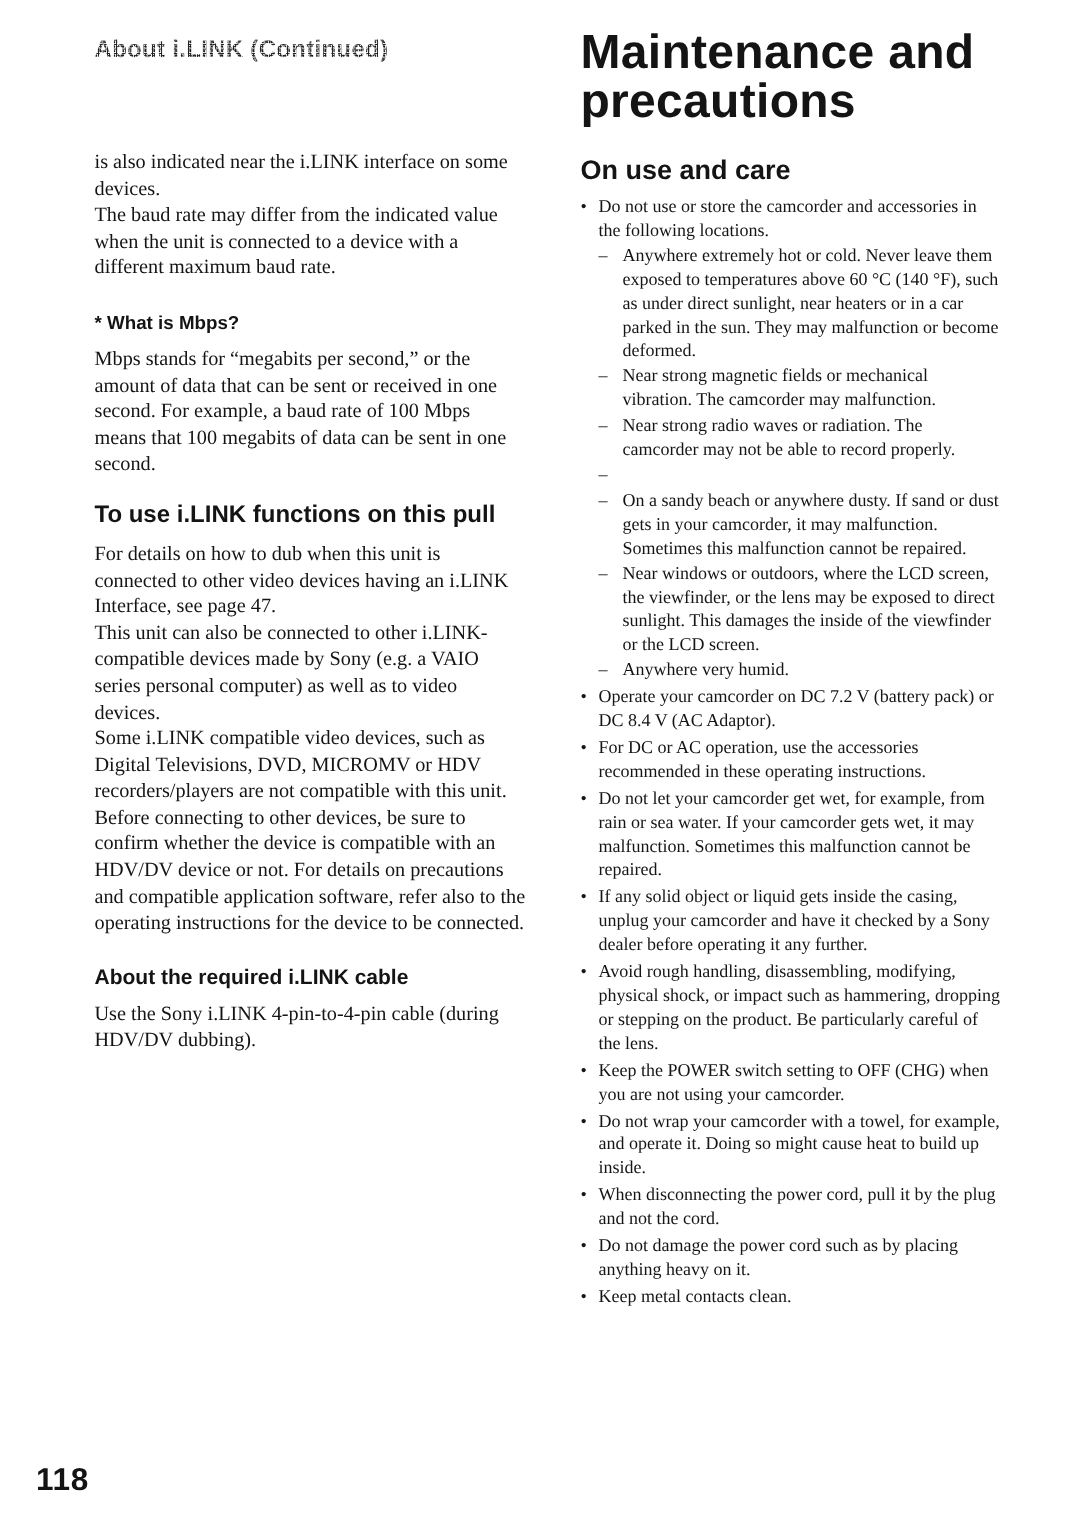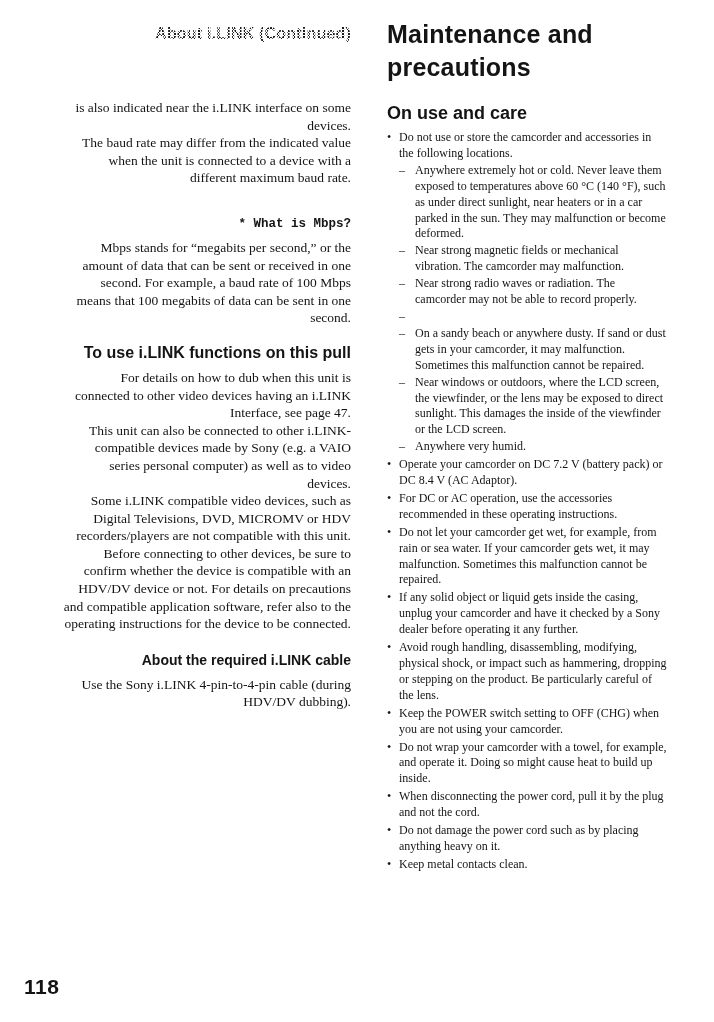--- a/index.html
+++ b/index.html
@@ -6,21 +6,21 @@
   body {
     width: 714px; height: 1022px;
     background: #ffffff;
     position: relative;
     color: #141414;
     font-family: "Liberation Serif", serif;
     overflow: hidden;
   }
 
   
-  .left-col  { position: absolute; left: 63px;  top: 24px; width: 288px; text-align: right; }
+  .left-col  { position: absolute; left: 63px;  top: 24px; width: 288px; }
   .right-col { position: absolute; left: 387px; top: 18px; width: 280px; }
 
   
   .cont-heading {
     font-family: "Liberation Sans", sans-serif;
     font-weight: bold;
     font-size: 16px;
     line-height: 20px;
     color: #6b6b6b;
     margin: 0;
@@ -35,46 +35,46 @@
       background-clip: text;
     }
   }
   .left-body {
     font-size: 13.5px;
     line-height: 17.6px;
   }
   .intro { margin-top: 55px; }
   .para-line { margin: 0; }
   .h-small {
-    font-family: Liberation Mono, monospace;
+    font-family: Liberation Sans, sans-serif;
     font-weight: bold;
     font-size: 12.5px;
     line-height: 15px;
-    margin: 30px 0 7px 0;
+    margin: 21px 0 7px 0;
   }
   .h-mid {
     font-family: "Liberation Sans", sans-serif;
     font-weight: bold;
     font-size: 16px;
     line-height: 19px;
     margin: 16px 0 7px 0;
   }
   .h-cable {
     font-family: "Liberation Sans", sans-serif;
     font-weight: bold;
     font-size: 14px;
     line-height: 17px;
     margin: 19px 0 7px 0;
   }
 
   
   .main-title {
     font-family: "Liberation Sans", sans-serif;
     font-weight: bold;
-    font-size: 25px;
+    font-size: 32px;
     line-height: 33px;
     letter-spacing: 0.2px;
     margin: 0;
   }
   .care-heading {
     font-family: "Liberation Sans", sans-serif;
     font-weight: bold;
     font-size: 18px;
     line-height: 19px;
     margin: 20px 0 7px 0;

